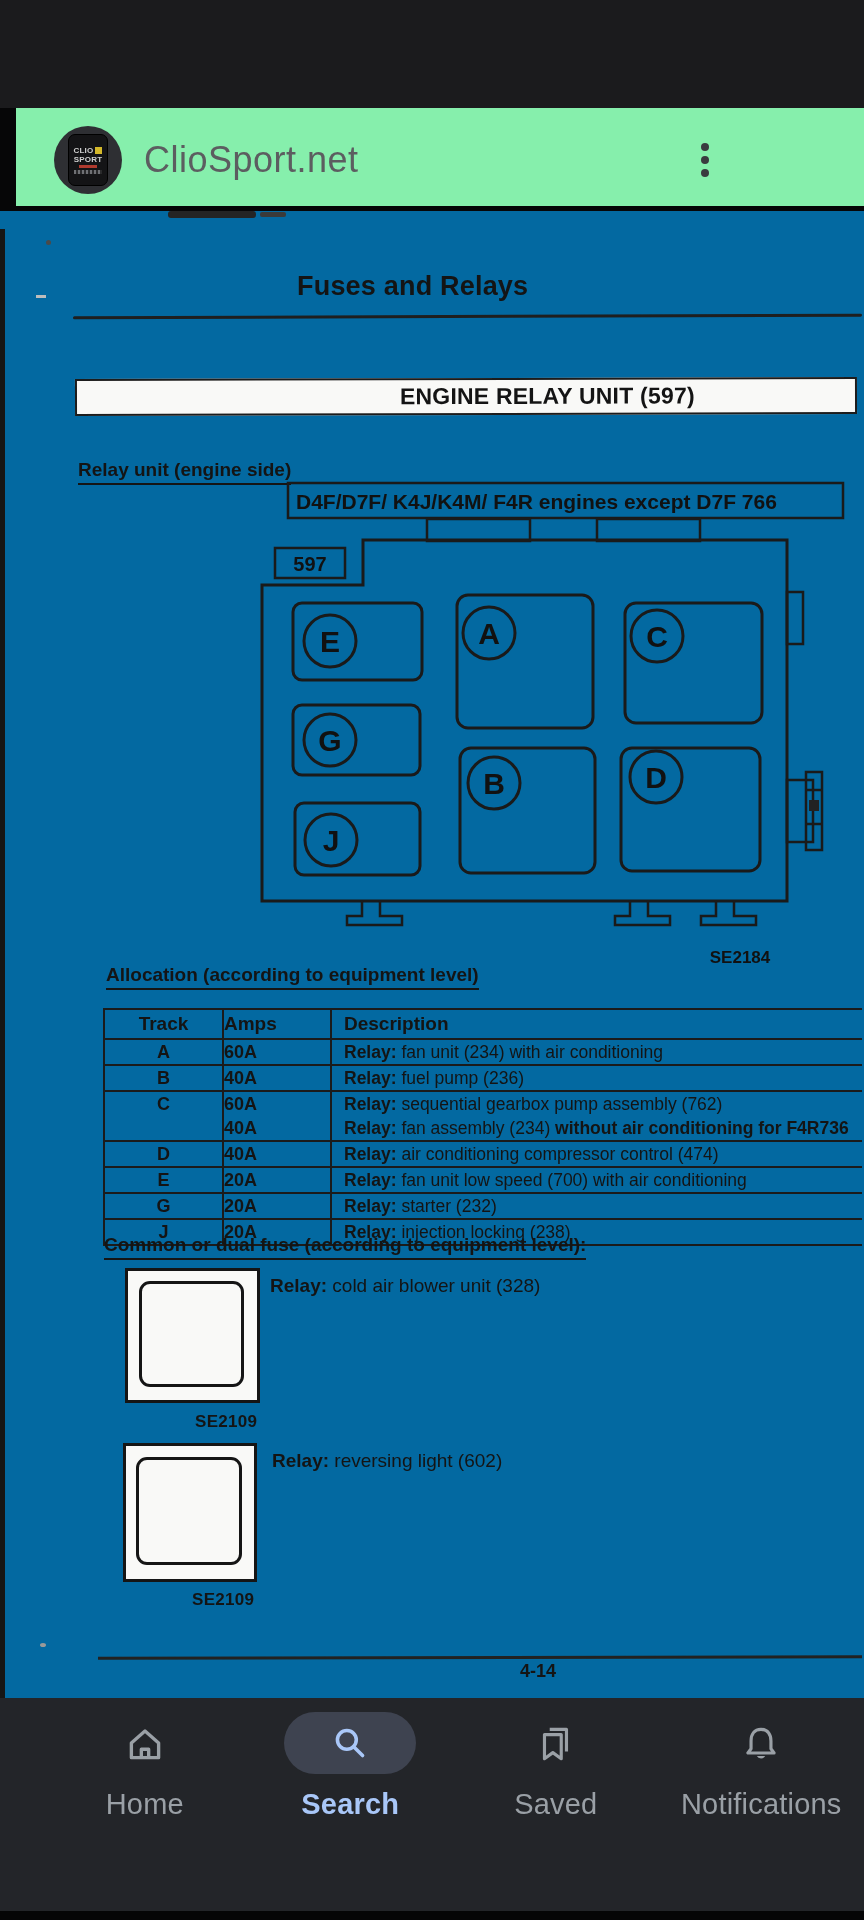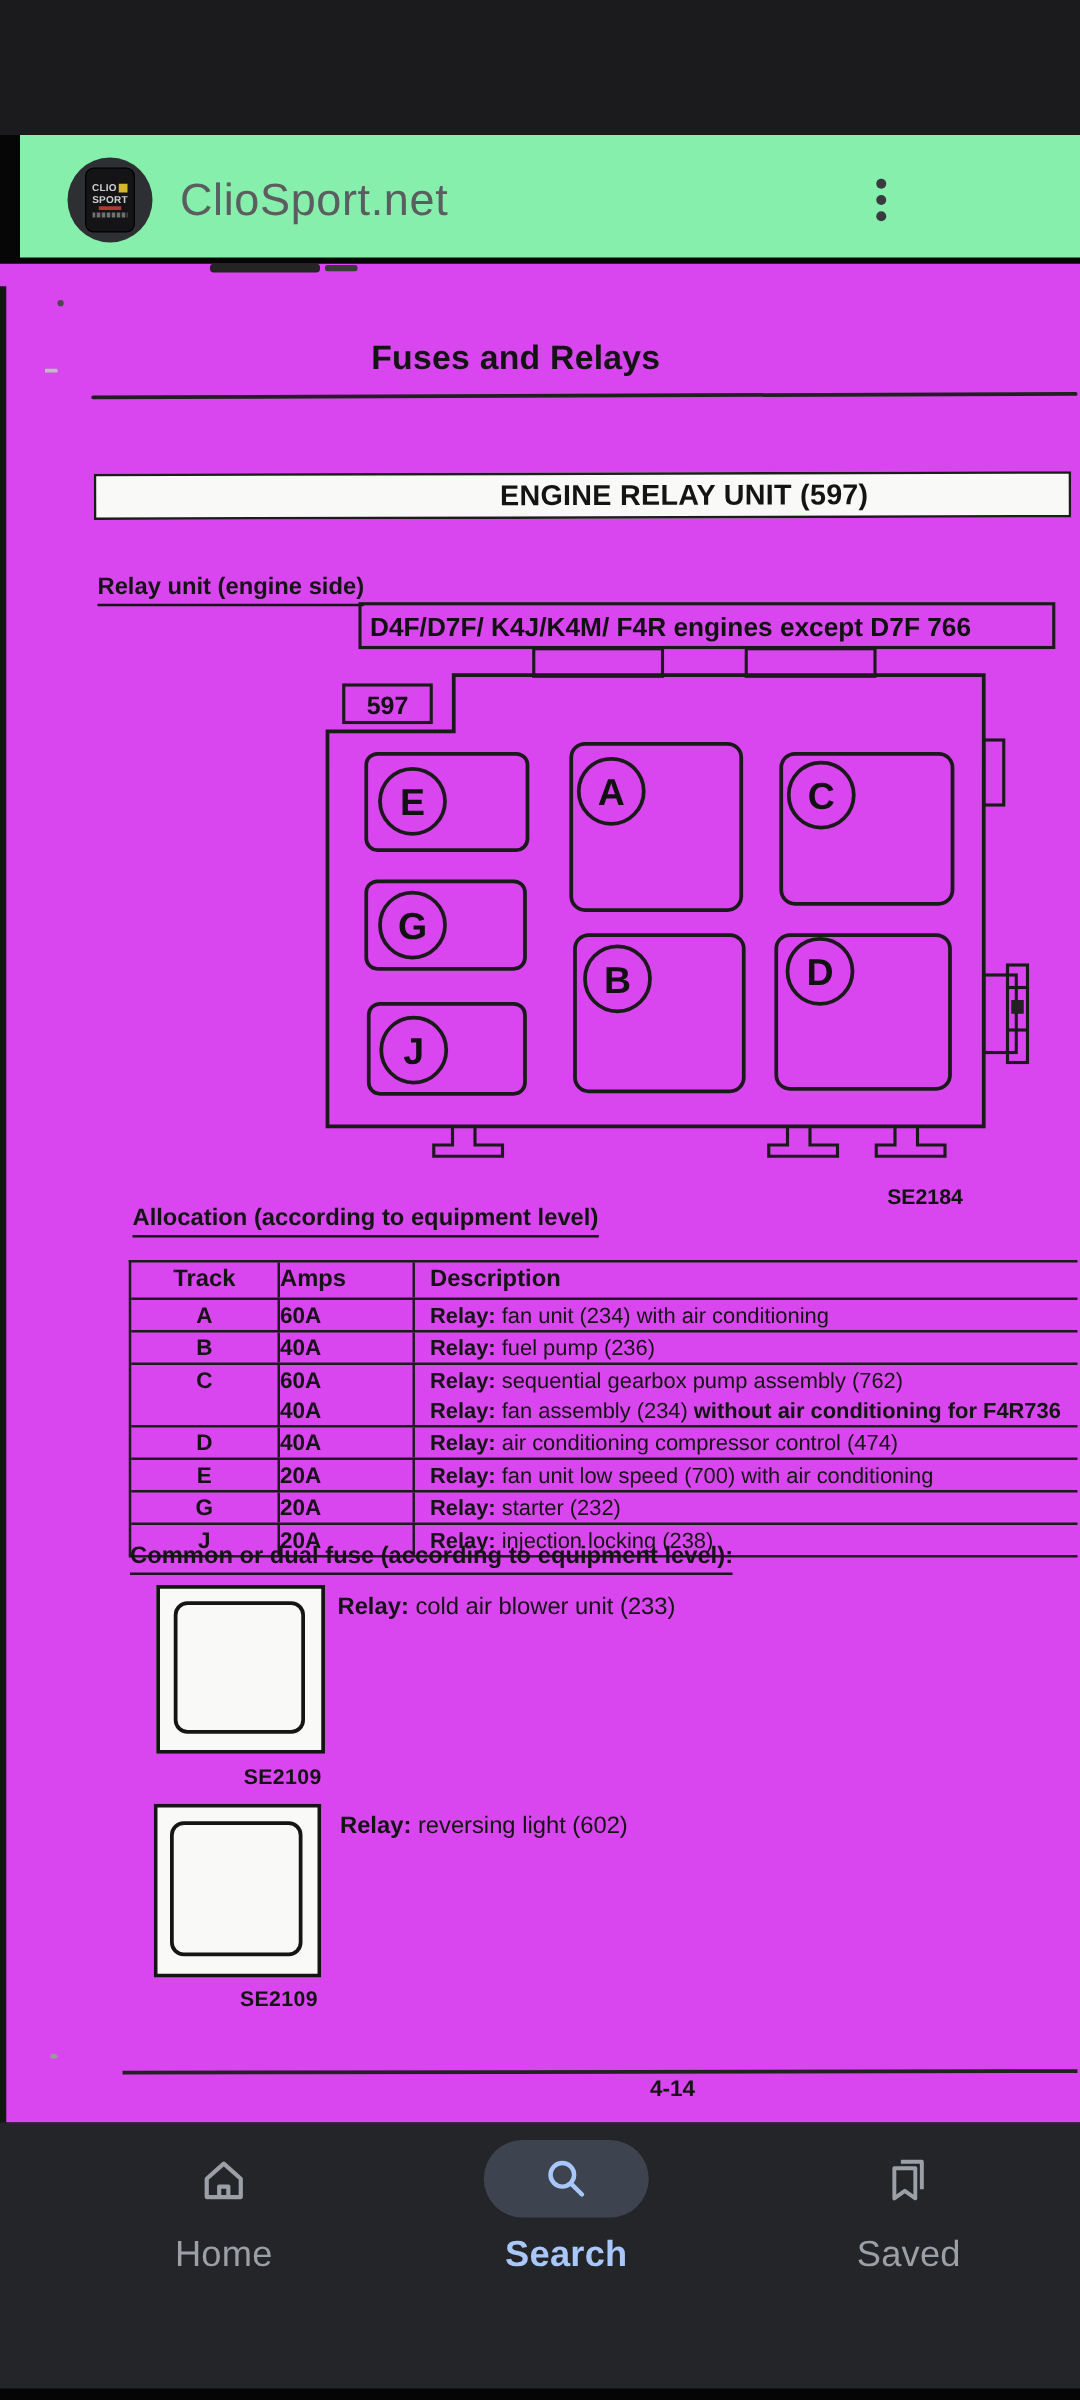--- a/index.html
+++ b/index.html
@@ -18,21 +18,21 @@
   .logo-yellow{width:7px;height:7px;background:#d4b82a;}
   .logo-red{width:18px;height:3px;background:#b03a2e;}
   .logo-stripes{width:28px;height:4px;background:repeating-linear-gradient(90deg,#6f7074 0 2px,#2a2a2c 2px 4px);margin-top:1px;}
   .site-title{position:absolute;left:128px;top:0;height:103px;display:flex;align-items:center;
               font-size:36px;color:#5c5d60;letter-spacing:.5px;}
   .kebab{position:absolute;left:666px;top:26px;width:46px;height:52px;display:flex;flex-direction:column;
          align-items:center;justify-content:center;gap:5px;}
   .kebab i{width:8px;height:8px;border-radius:50%;background:#3a3b3f;}
 
   
-  .doc-page{position:absolute;left:0;top:211px;width:864px;height:1487px;background:#d946ef;color:#141414;}
+  .doc-page{position:absolute;left:0;top:211px;width:864px;height:1487px;background:#0369a1;color:#141414;}
   .scan-edge{position:absolute;left:0;top:18px;width:5px;height:1470px;background:#161616;}
   .smudge-a{position:absolute;left:168px;top:0;width:88px;height:7px;background:#242424;border-radius:3px;}
   .smudge-b{position:absolute;left:260px;top:1px;width:26px;height:5px;background:#3a3a3a;border-radius:2px;}
   .speck-a{position:absolute;left:46px;top:29px;width:5px;height:5px;border-radius:50%;background:#4a4a4a;}
   .speck-b{position:absolute;left:36px;top:84px;width:10px;height:3px;background:#bdbdbd;}
   .speck-c{position:absolute;left:40px;top:1432px;width:6px;height:4px;border-radius:50%;background:#9a9a9a;}
 
   .doc-title{position:absolute;left:297px;top:60px;font-size:27px;font-weight:700;letter-spacing:.2px;}
   .title-rule{position:absolute;left:73px;top:104px;width:789px;height:3px;background:#1f1f1f;border-radius:2px;transform:rotate(-.2deg);}
 
@@ -260,21 +260,21 @@
           </div>
         </div>
     </div>
 
     <div class="common-heading">Common or dual fuse (according to equipment level):</div>
 
     <div class="fuse-box" style="left:125px;top:1057px;width:135px;height:135px;">
       <div class="fuse-inner" style="left:11px;top:10px;width:105px;height:106px;"></div>
     </div>
     <div class="fuse-label" style="left:270px;top:1064px;">
-      <b>Relay:</b><span> cold air blower unit (233)</span>
+      <b>Relay:</b><span> cold air blower unit (328)</span>
     </div>
     <div class="fig-ref" style="left:195px;top:1201px;">SE2109</div>
 
     <div class="fuse-box" style="left:123px;top:1232px;width:134px;height:139px;">
       <div class="fuse-inner" style="left:10px;top:11px;width:106px;height:108px;"></div>
     </div>
     <div class="fuse-label" style="left:272px;top:1239px;">
       <b>Relay:</b><span> reversing light (602)</span>
     </div>
     <div class="fig-ref" style="left:192px;top:1379px;">SE2109</div>
@@ -304,16 +304,25 @@
       </div>
       <div class="nav-item" style="color: rgb(154, 160, 166);">
         <div class="nav-pill">
           <svg width="44" height="44" viewBox="0 0 42 42" fill="none" stroke="currentColor" stroke-width="3" stroke-linejoin="round">
             <path d="M15 8 H31 V29"></path>
             <path d="M10 13 H26 V36 L18 30.2 L10 36 Z"></path>
           </svg>
         </div>
         <div class="nav-label">Saved</div>
       </div>
+      <div class="nav-item" style="color: rgb(154, 160, 166);">
+        <div class="nav-pill">
+          <svg width="44" height="44" viewBox="0 0 42 42" fill="none" stroke="currentColor" stroke-width="3">
+            <path d="M21 8 C14.5 8 11.5 12.8 11.5 19 V26.5 L8.5 30.5 H33.5 L30.5 26.5 V19 C30.5 12.8 27.5 8 21 8 Z" stroke-linejoin="round"></path>
+            <path d="M17 33.5 a4.3 3.6 0 0 0 8 0 z" fill="currentColor" stroke="none"></path>
+          </svg>
+        </div>
+        <div class="nav-label">Notifications</div>
+      </div>
     </div>
   <div class="gesture-bar"></div>
 
 </div>
 
 </body></html>

